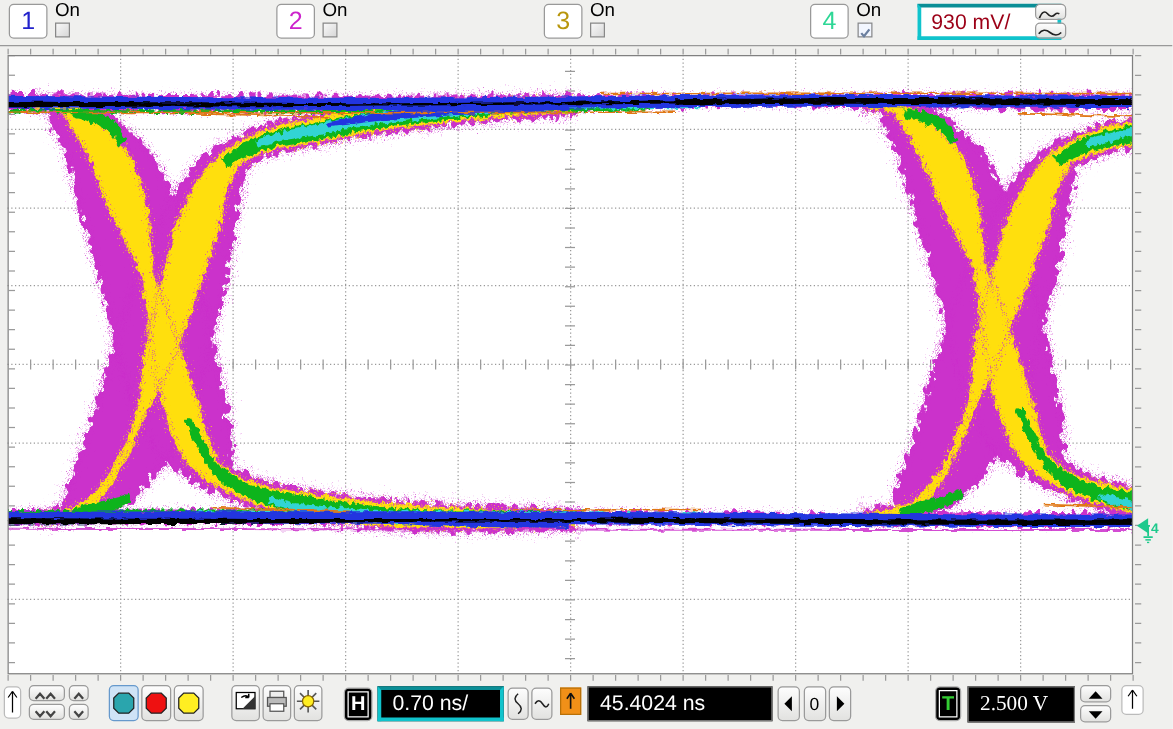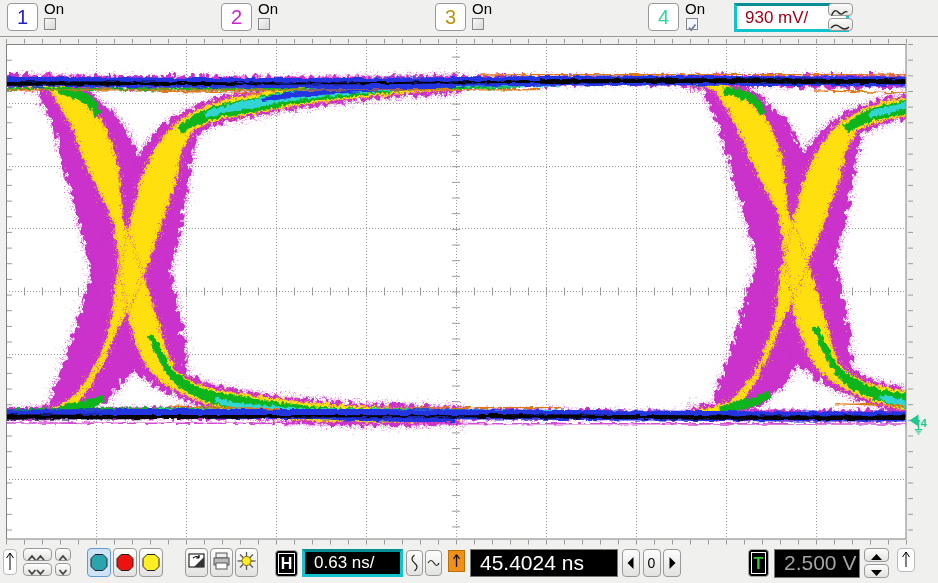--- a/index.html
+++ b/index.html
@@ -2,21 +2,21 @@
 <html><head><meta charset="utf-8"><style>
 * { margin:0; padding:0; box-sizing:border-box; }
 html,body { width:938px; height:583px; background:#f0f0ee; font-family:"Liberation Sans",sans-serif; overflow:hidden; position:relative; -webkit-font-smoothing:antialiased; }
 .abs { position:absolute; }
 .gd { stroke:#9a9a9a; stroke-width:1; stroke-dasharray:1 2; }
 .tk { stroke:#9a9a9a; stroke-width:1; }
 .chbtn { position:absolute; top:3px; width:31px; height:28px; background:#fff; border:1px solid #999; border-radius:4px; font-size:20px; text-align:center; line-height:26px; }
 .onlab { position:absolute; top:0px; font-size:15px; color:#000000; }
 .cbx { position:absolute; top:18px; width:12px; height:12px; border:1px solid #888; background:linear-gradient(135deg,#f8f8f8,#d8d8d8); }
 .btn { position:absolute; background:linear-gradient(#fdfdfd,#e2e2e0); border:1px solid #9a9a9a; border-radius:4px; }
-.blkfield { position:absolute; background:#000; color:#fff; font-size:21px; border:1px solid #777; line-height:25px; padding-left:9px; }
+.blkfield { position:absolute; background:#000; color:#fff; font-size:17px; border:1px solid #777; line-height:25px; padding-left:9px; }
 </style></head>
 <body>
 <div class="abs" style="left:0;top:0;width:938px;height:37px;background:#f0f0ee;border-bottom:1px solid #999;"></div>
 
 
 <div class="chbtn" style="left:7px;color:#2222cc;">1</div>
 <div class="onlab" style="left:44px;">On</div>
 <div class="cbx" style="left:44px;"></div>
 <div class="chbtn" style="left:221px;color:#cc22cc;">2</div>
 <div class="onlab" style="left:258px;">On</div>
@@ -491,21 +491,21 @@
         <line x1="1.5" y1="12" x2="19.5" y2="12"></line>
         <line x1="4" y1="5.5" x2="17" y2="18.5"></line>
         <line x1="17" y1="5.5" x2="4" y2="18.5"></line>
       </g>
       <circle cx="10.5" cy="12" r="4.5" fill="#ffee22" stroke="#886600"></circle>
     </svg></div>
 
 <div class="abs" style="left:275px;top:550px;width:23px;height:27px;background:#000;border:1px solid #aaa;border-radius:4px;">
  <div class="abs" style="left:2px;top:2px;width:17px;height:21px;border:1px solid #fff;color:#fff;font-weight:bold;font-size:16px;text-align:center;line-height:20px;">H</div>
   </div>
-<div class="abs" style="left:302px;top:549px;width:101px;height:28px;background:#000;border:3px solid #10c3cc;border-top-color:#0a8e96;color:#fff;font-size:17px;line-height:21px;padding-left:9px;">0.63 ns/</div>
+<div class="abs" style="left:302px;top:549px;width:101px;height:28px;background:#000;border:3px solid #10c3cc;border-top-color:#0a8e96;color:#fff;font-size:17px;line-height:21px;padding-left:9px;">0.70 ns/</div>
 <div class="btn" style="left:406px;top:550px;width:17px;height:26px;">
  <svg width="15" height="24" viewBox="0 0 15 24">
       <path d="M7.5 4 Q2.5 8 7.5 12 T7.5 20" fill="none" stroke="#222" stroke-width="1.2"></path>
     </svg></div>
 <div class="btn" style="left:425px;top:550px;width:17px;height:26px;">
  <svg width="15" height="24" viewBox="0 0 15 24">
       <path d="M2 12 Q5 7 8 12 T13 12" fill="none" stroke="#222" stroke-width="1.2"></path>
     </svg></div>
 <div class="abs" style="left:448px;top:550px;width:17px;height:22px;background:#f19018;border:1px solid #b87008;">
  <svg width="15" height="20" viewBox="0 0 15 20">
@@ -517,21 +517,21 @@
       <polygon points="10.5,7 10.5,19 4.5,13" fill="#000"></polygon>
     </svg></div>
 <div class="btn" style="left:642.5px;top:549px;width:18px;height:28px;text-align:center;font-size:14px;line-height:26px;">0</div>
 <div class="btn" style="left:663px;top:549px;width:18px;height:28px;">
  <svg width="16" height="26" viewBox="0 0 16 26">
       <polygon points="5.5,7 5.5,19 11.5,13" fill="#000"></polygon>
     </svg></div>
 <div class="abs" style="left:748px;top:549px;width:21px;height:28px;background:#000;border:1px solid #aaa;border-radius:4px;">
  <div class="abs" style="left:2px;top:2px;width:15px;height:22px;border:1px solid #fff;color:#33cc33;font-weight:bold;font-size:16px;text-align:center;line-height:21px;">T</div>
   </div>
-<div class="blkfield" style="left:774px;top:549px;width:86px;height:29px;color:#a3a3a3;">2.500 V</div>
+<div class="blkfield" style="left:774px;top:549px;width:86px;height:29px;color:#ffffff;font-family:Liberation Serif, serif;">2.500 V</div>
 <div class="btn" style="left:864px;top:548px;width:25px;height:14px;">
  <svg width="23" height="12" viewBox="0 0 23 12">
       <polygon points="6,9 11.5,3 17,9" fill="#000"></polygon>
     </svg></div>
 <div class="btn" style="left:864px;top:564px;width:25px;height:14px;">
  <svg width="23" height="12" viewBox="0 0 23 12">
       <polygon points="6,3 11.5,9 17,3" fill="#000"></polygon>
     </svg></div>
 <div class="btn" style="left:897px;top:548px;width:18px;height:24px;background:#fff;border-color:#bbb;">
  <svg width="16" height="22" viewBox="0 0 16 22">

